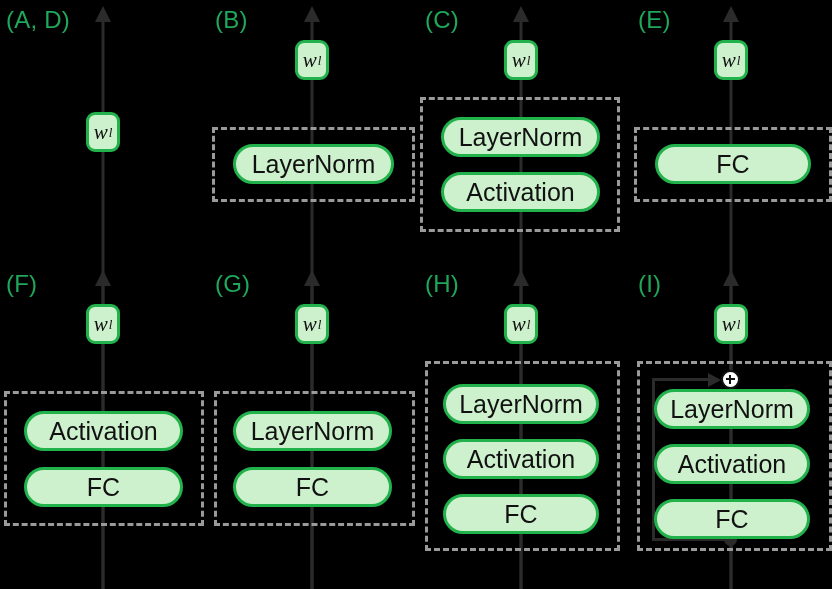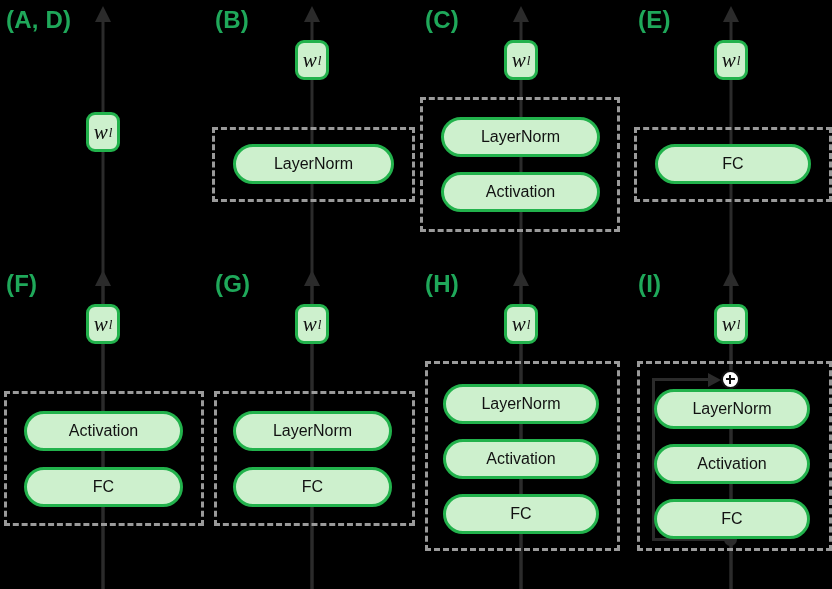--- a/index.html
+++ b/index.html
@@ -17,21 +17,21 @@
     background: #000000;
     overflow: hidden;
   }
 
   
   .panel-label {
     position: absolute;
     color: #1fa85a;
     font-family: "Liberation Sans", sans-serif;
     font-size: 24px;
-    font-weight: 700;
+    font-weight: 400;
     letter-spacing: 0.2px;
     white-space: nowrap;
     line-height: 1;
   }
 
   
   .trunk {
     position: absolute;
     width: 3px;
     background: #2b2b2b;
@@ -60,21 +60,21 @@
     position: absolute;
     box-sizing: border-box;
     background: #cdf0cd;
     border: 3px solid #22b24c;
     border-radius: 20px;
     color: #111111;
     display: flex;
     align-items: center;
     justify-content: center;
     font-family: "Liberation Sans", sans-serif;
-    font-size: 16px;
+    font-size: 25px;
     line-height: 1;
     white-space: nowrap;
   }
   .node.small {
     border-radius: 9px;
     font-family: "Liberation Serif", serif;
     font-style: italic;
     font-size: 21px;
   }
   .node .sub {

